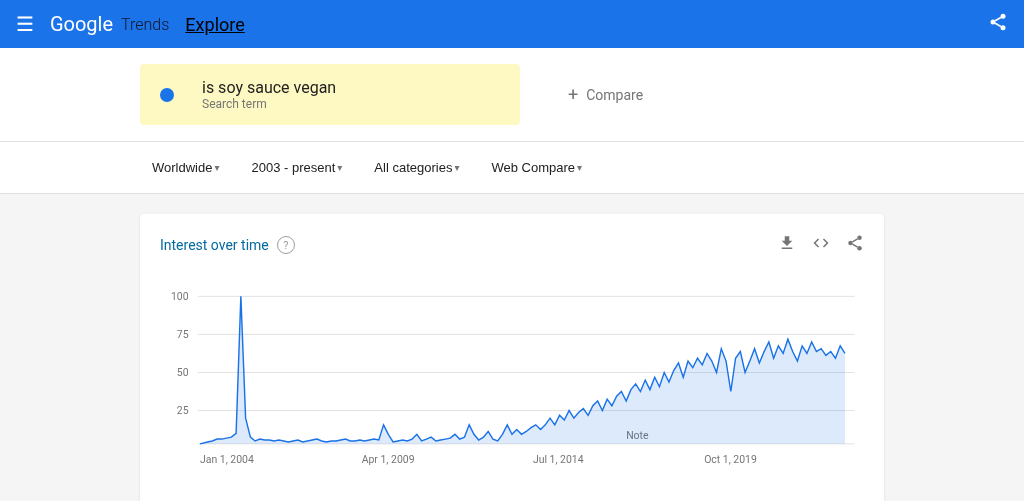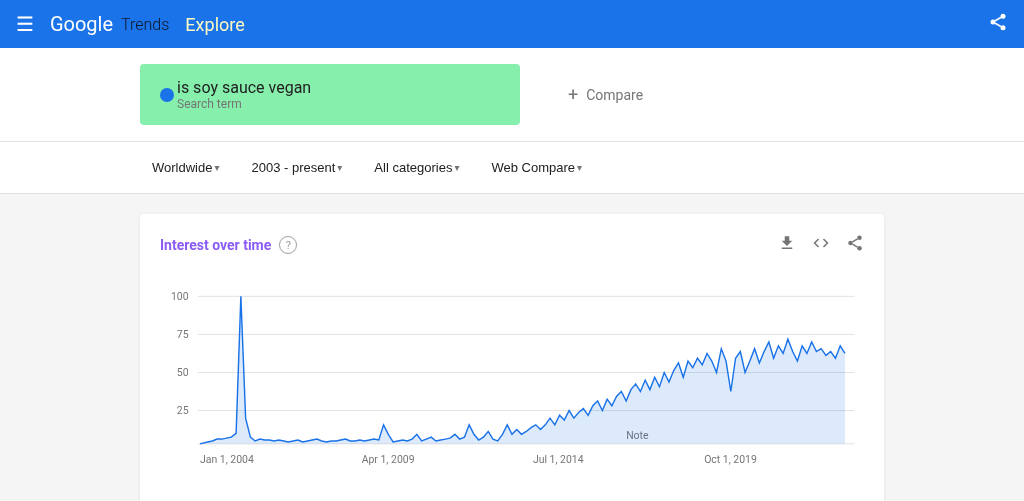--- a/index.html
+++ b/index.html
@@ -12,37 +12,37 @@
       display: flex;
       align-items: center;
       padding: 0 16px;
       justify-content: space-between;
     }
     .header-left { display: flex; align-items: center; gap: 16px; }
     .header-menu { color: white; font-size: 20px; cursor: pointer; }
     .header-logo { display: flex; align-items: center; gap: 8px; }
     .logo-google { color: white; font-size: 20px; font-weight: 400; }
     .logo-trends { color: #0f172a; font-size: 16px; font-weight: 300; }
-    .header-explore { color: #fef9c3; font-size: 18px; font-weight: 400; }
+    .header-explore { color: #000000; font-size: 18px; font-weight: 400; text-decoration: underline; }
     .header-share { color: white; font-size: 18px; cursor: pointer; }
 
     
     .search-area {
       background: white;
       padding: 16px 140px;
       display: flex;
       align-items: center;
       gap: 0;
       border-bottom: 1px solid #e0e0e0;
     }
     .search-term-box {
       display: flex;
       align-items: center;
-      gap: 3px;
-      background: #86efac;
+      gap: 28px;
+      background: #fef9c3;
       padding: 14px 20px;
       border-radius: 4px;
       min-width: 380px;
       flex: 0 0 380px;
     }
     .search-dot {
       width: 14px; height: 14px;
       background: #1a73e8;
       border-radius: 50%;
       flex-shrink: 0;
@@ -104,21 +104,21 @@
       padding: 20px 20px 10px 20px;
       box-shadow: 0 1px 3px rgba(0,0,0,0.1);
     }
     .chart-header {
       display: flex;
       align-items: center;
       justify-content: space-between;
       margin-bottom: 16px;
     }
     .chart-title-area { display: flex; align-items: center; gap: 8px; }
-    .chart-title { font-size: 14px; font-weight: 700; color: #8b5cf6; }
+    .chart-title { font-size: 14px; font-weight: 400; color: #0369a1; }
     .chart-help {
       width: 18px; height: 18px;
       border-radius: 50%;
       border: 1px solid #9e9e9e;
       display: flex; align-items: center; justify-content: center;
       font-size: 11px; color: #9e9e9e; cursor: pointer;
     }
     .chart-actions { display: flex; gap: 16px; }
     .chart-action-btn {
       color: #757575; font-size: 16px; cursor: pointer;

